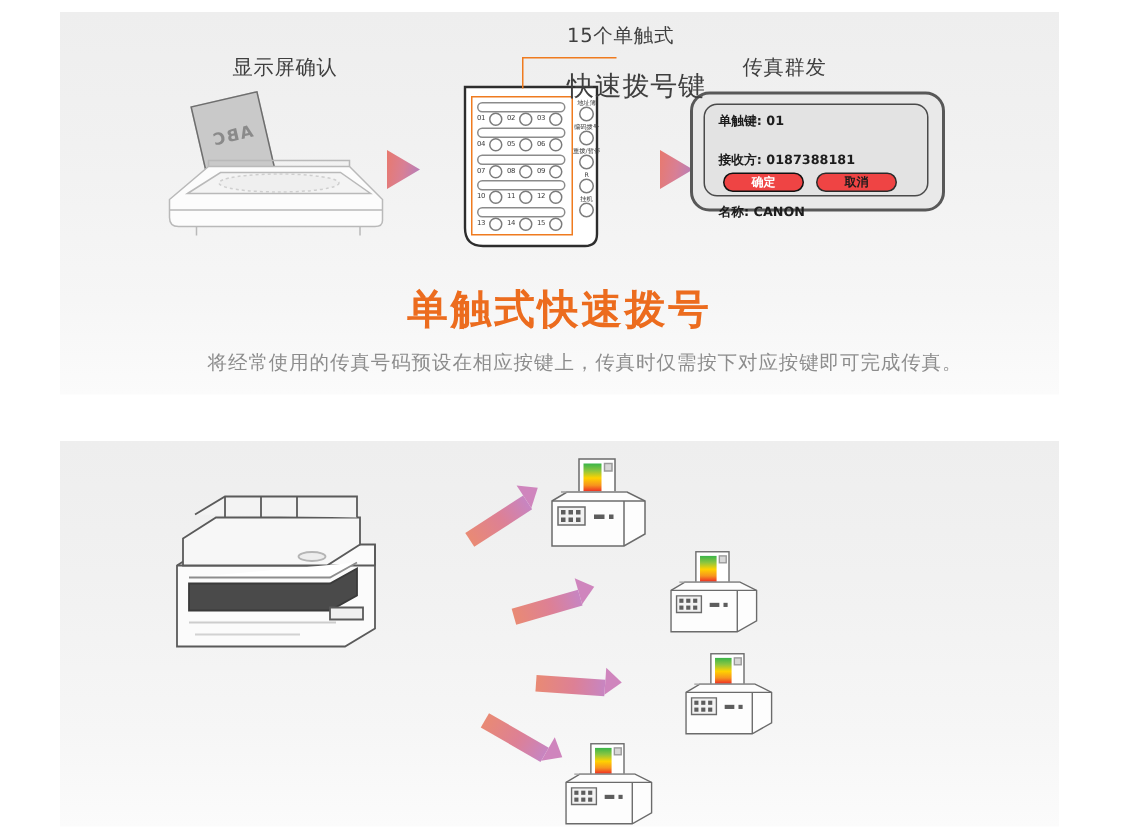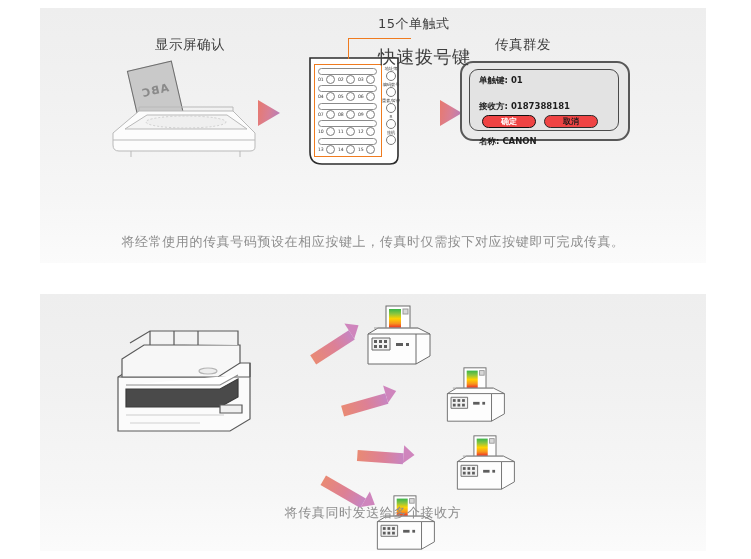--- a/index.html
+++ b/index.html
@@ -17,21 +17,21 @@
 
   .cap{
     position:absolute;color:#3f3f3f;font-size:13.5px;letter-spacing:.5px;
     white-space:nowrap;
   }
   .headline{
     position:absolute;width:666px;left:0;text-align:center;
     color:#ec6c1e;font-size:27px;font-weight:bold;letter-spacing:2px;
   }
   .subline{
-    position:absolute;width:666px;left:0;text-align:center;
+    position:absolute;width:666px;left:17px;text-align:center;
     color:#8d8d8d;font-size:13px;letter-spacing:.6px;
   }
   
   .tri{position:absolute;width:22px;height:26px;
     background:linear-gradient(100deg,#e8796e 0%,#d87f95 50%,#b07ec0 100%);
     clip-path:polygon(0 0,100% 50%,0 100%);}
   
   .doc{
     position:absolute;background:#c9c9c9;border:1px solid #6e6e6e;
     width:44px;height:58px;transform:rotate(-13deg);
@@ -247,20 +247,21 @@
         <span>0187388181</span>
       </div>
       <div class="lcd-btn sel" style="left:12px;top:45px;width:52px;">确定</div>
       <div class="lcd-btn" style="left:74px;top:45px;width:52px;">取消</div>
     </div>
   </div>
 
   <div class="cap" style="left:338px;top:7px;font-size:13px;">15个单触式</div>
   <div class="cap" style="left:338px;top:37px;font-size:18px;">快速拨号键</div>
 
+  <div class="headline" style="top:180px;">单触式快速拨号</div>
   <div class="subline" style="top:225px;">将经常使用的传真号码预设在相应按键上，传真时仅需按下对应按键即可完成传真。</div>
 </div>
 
 <div class="card" id="card-fax-broadcast">
 
   <div style="position:absolute;left:60px;top:25px;">
     <svg width="200" height="150">
       <g fill="#ffffff" stroke="#5a5a5a" stroke-width="1.2">
         <path d="M18 112 L18 58 L40 44 L150 44 L150 100 L130 112 Z" fill="#fbfbfb"></path>
         <path d="M18 58 L150 58"></path>
@@ -424,14 +425,13 @@
               <rect x="24" y="41" width="3" height="3"></rect>
               <rect x="36" y="39" width="7" height="3"></rect>
               <rect x="46" y="39" width="3" height="3"></rect>
             </g>
             <path d="M14 24 L58 24" stroke="#9d9d9d"></path>
           </g>
         </svg>
       </div>
     </div>
 
-  <div class="subline" style="top:210px;">将传真同时发送给多个接收方</div>
 </div>
 
 </body></html>

